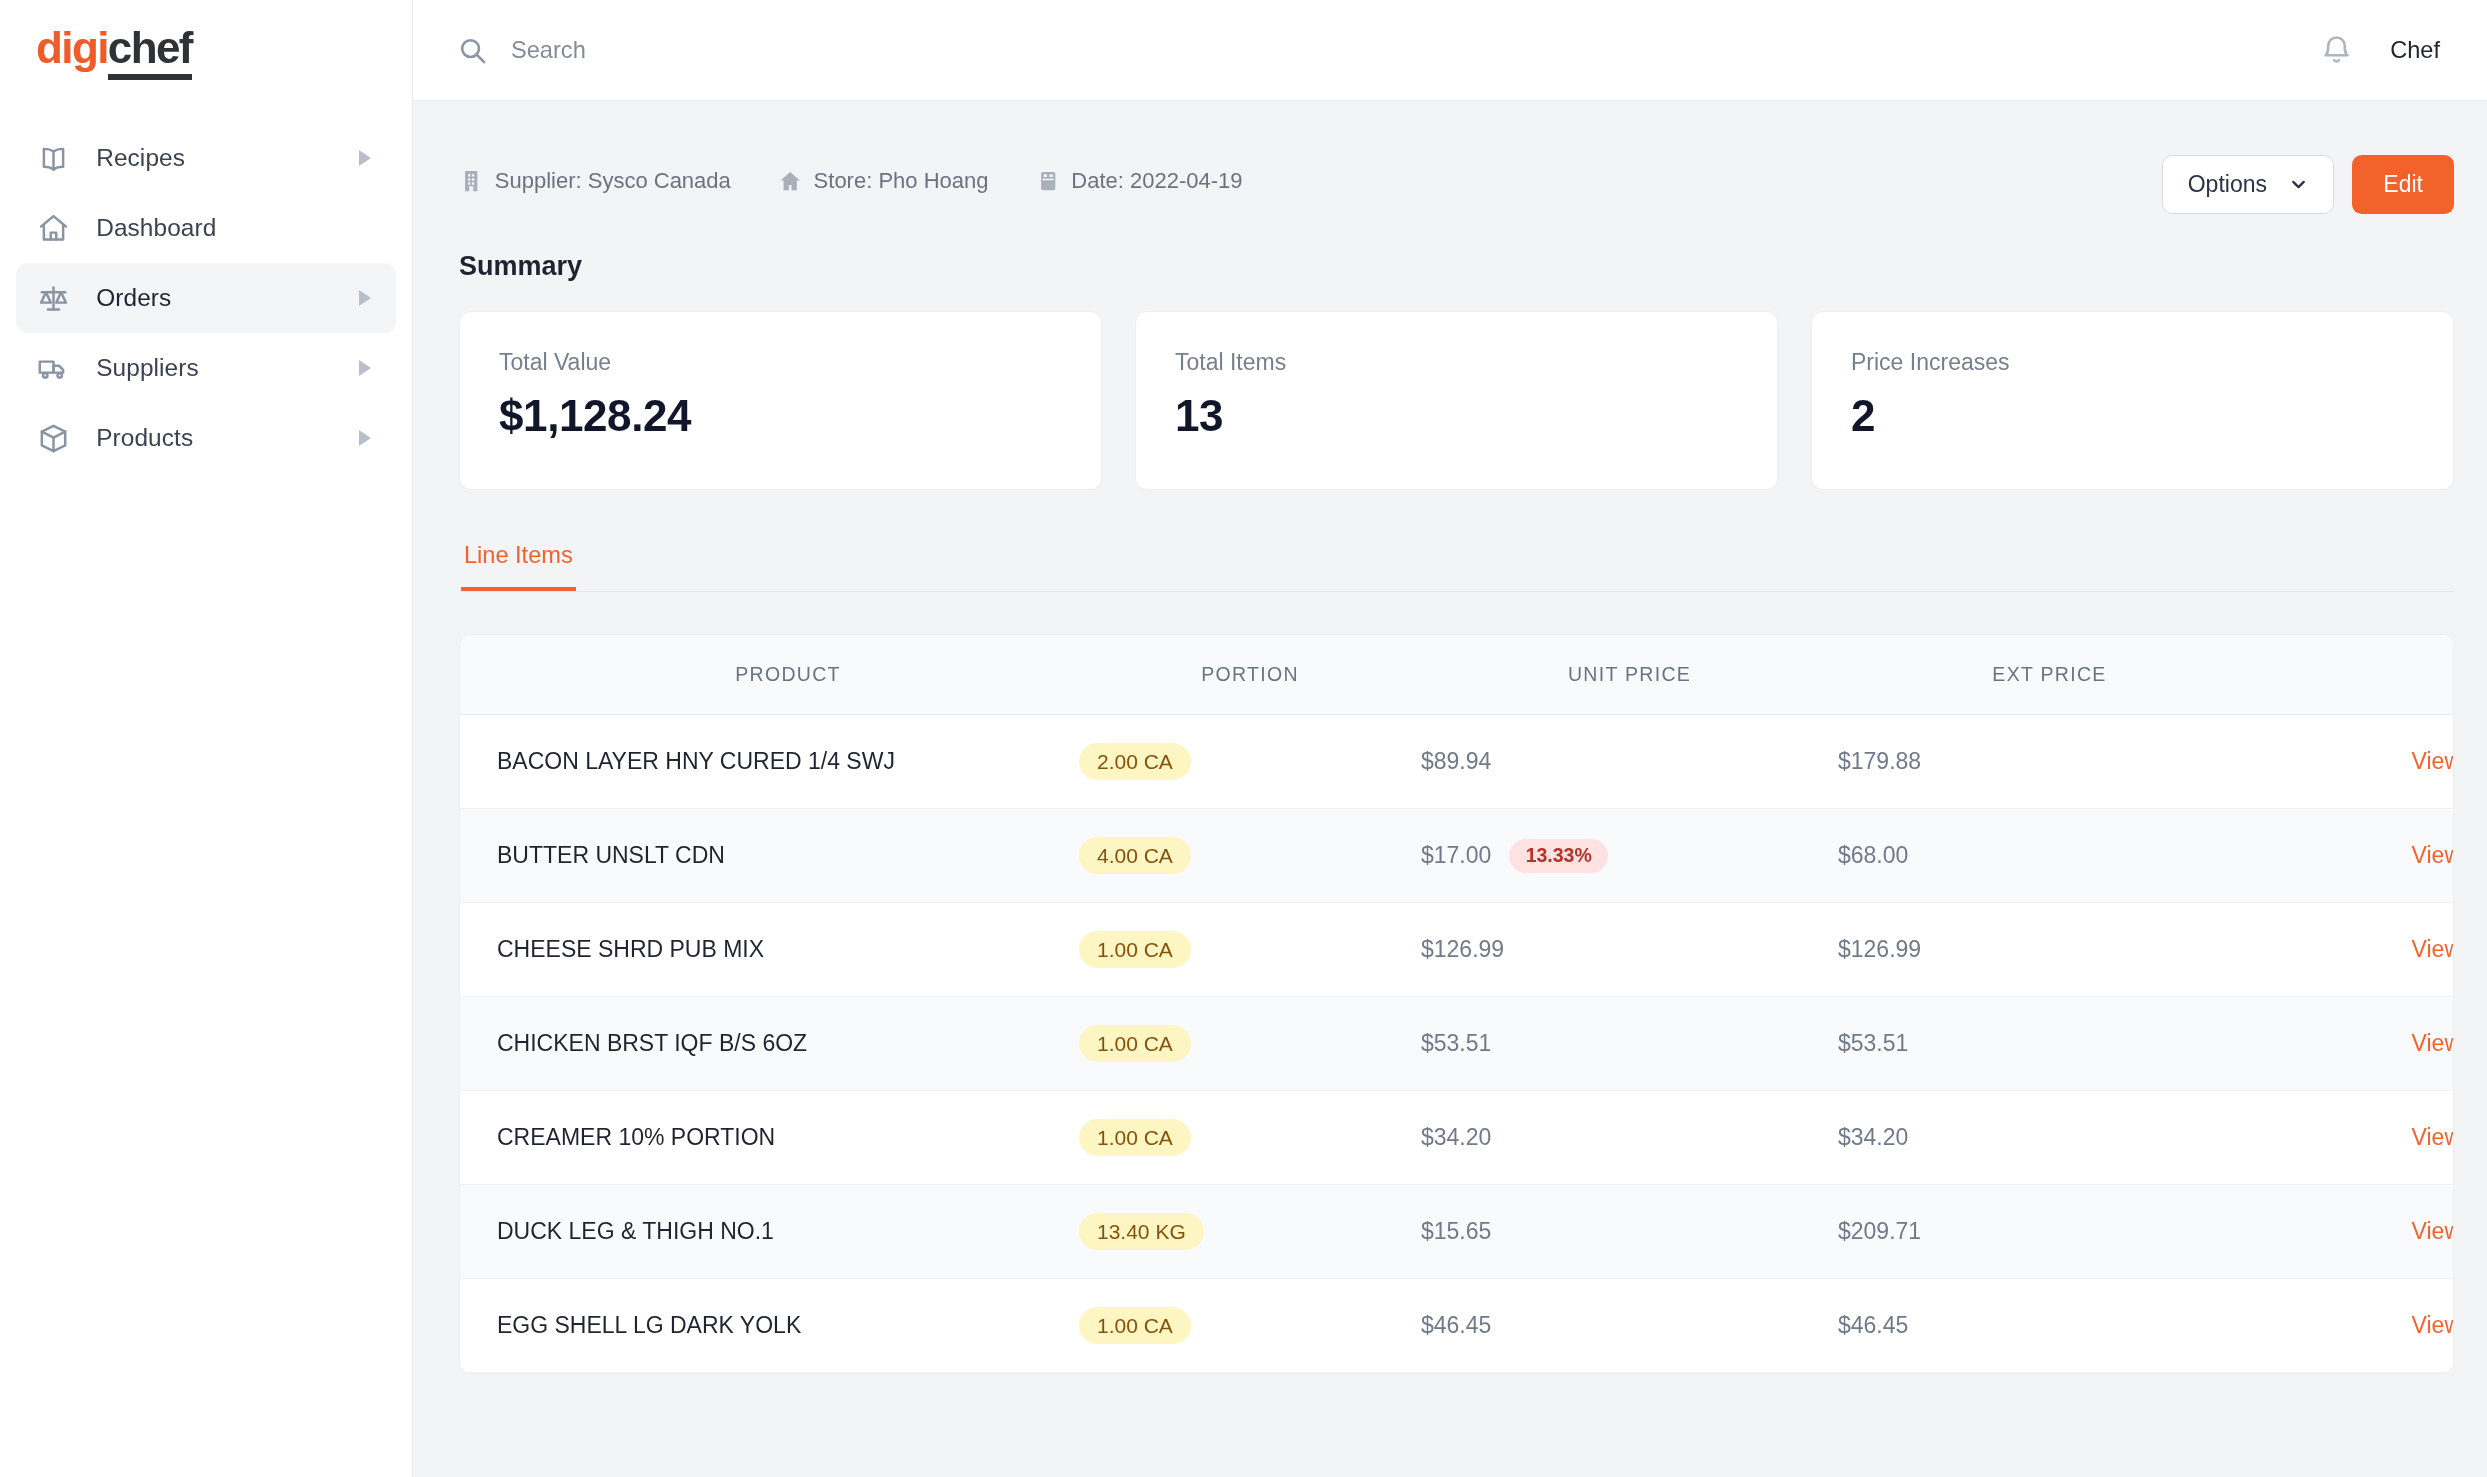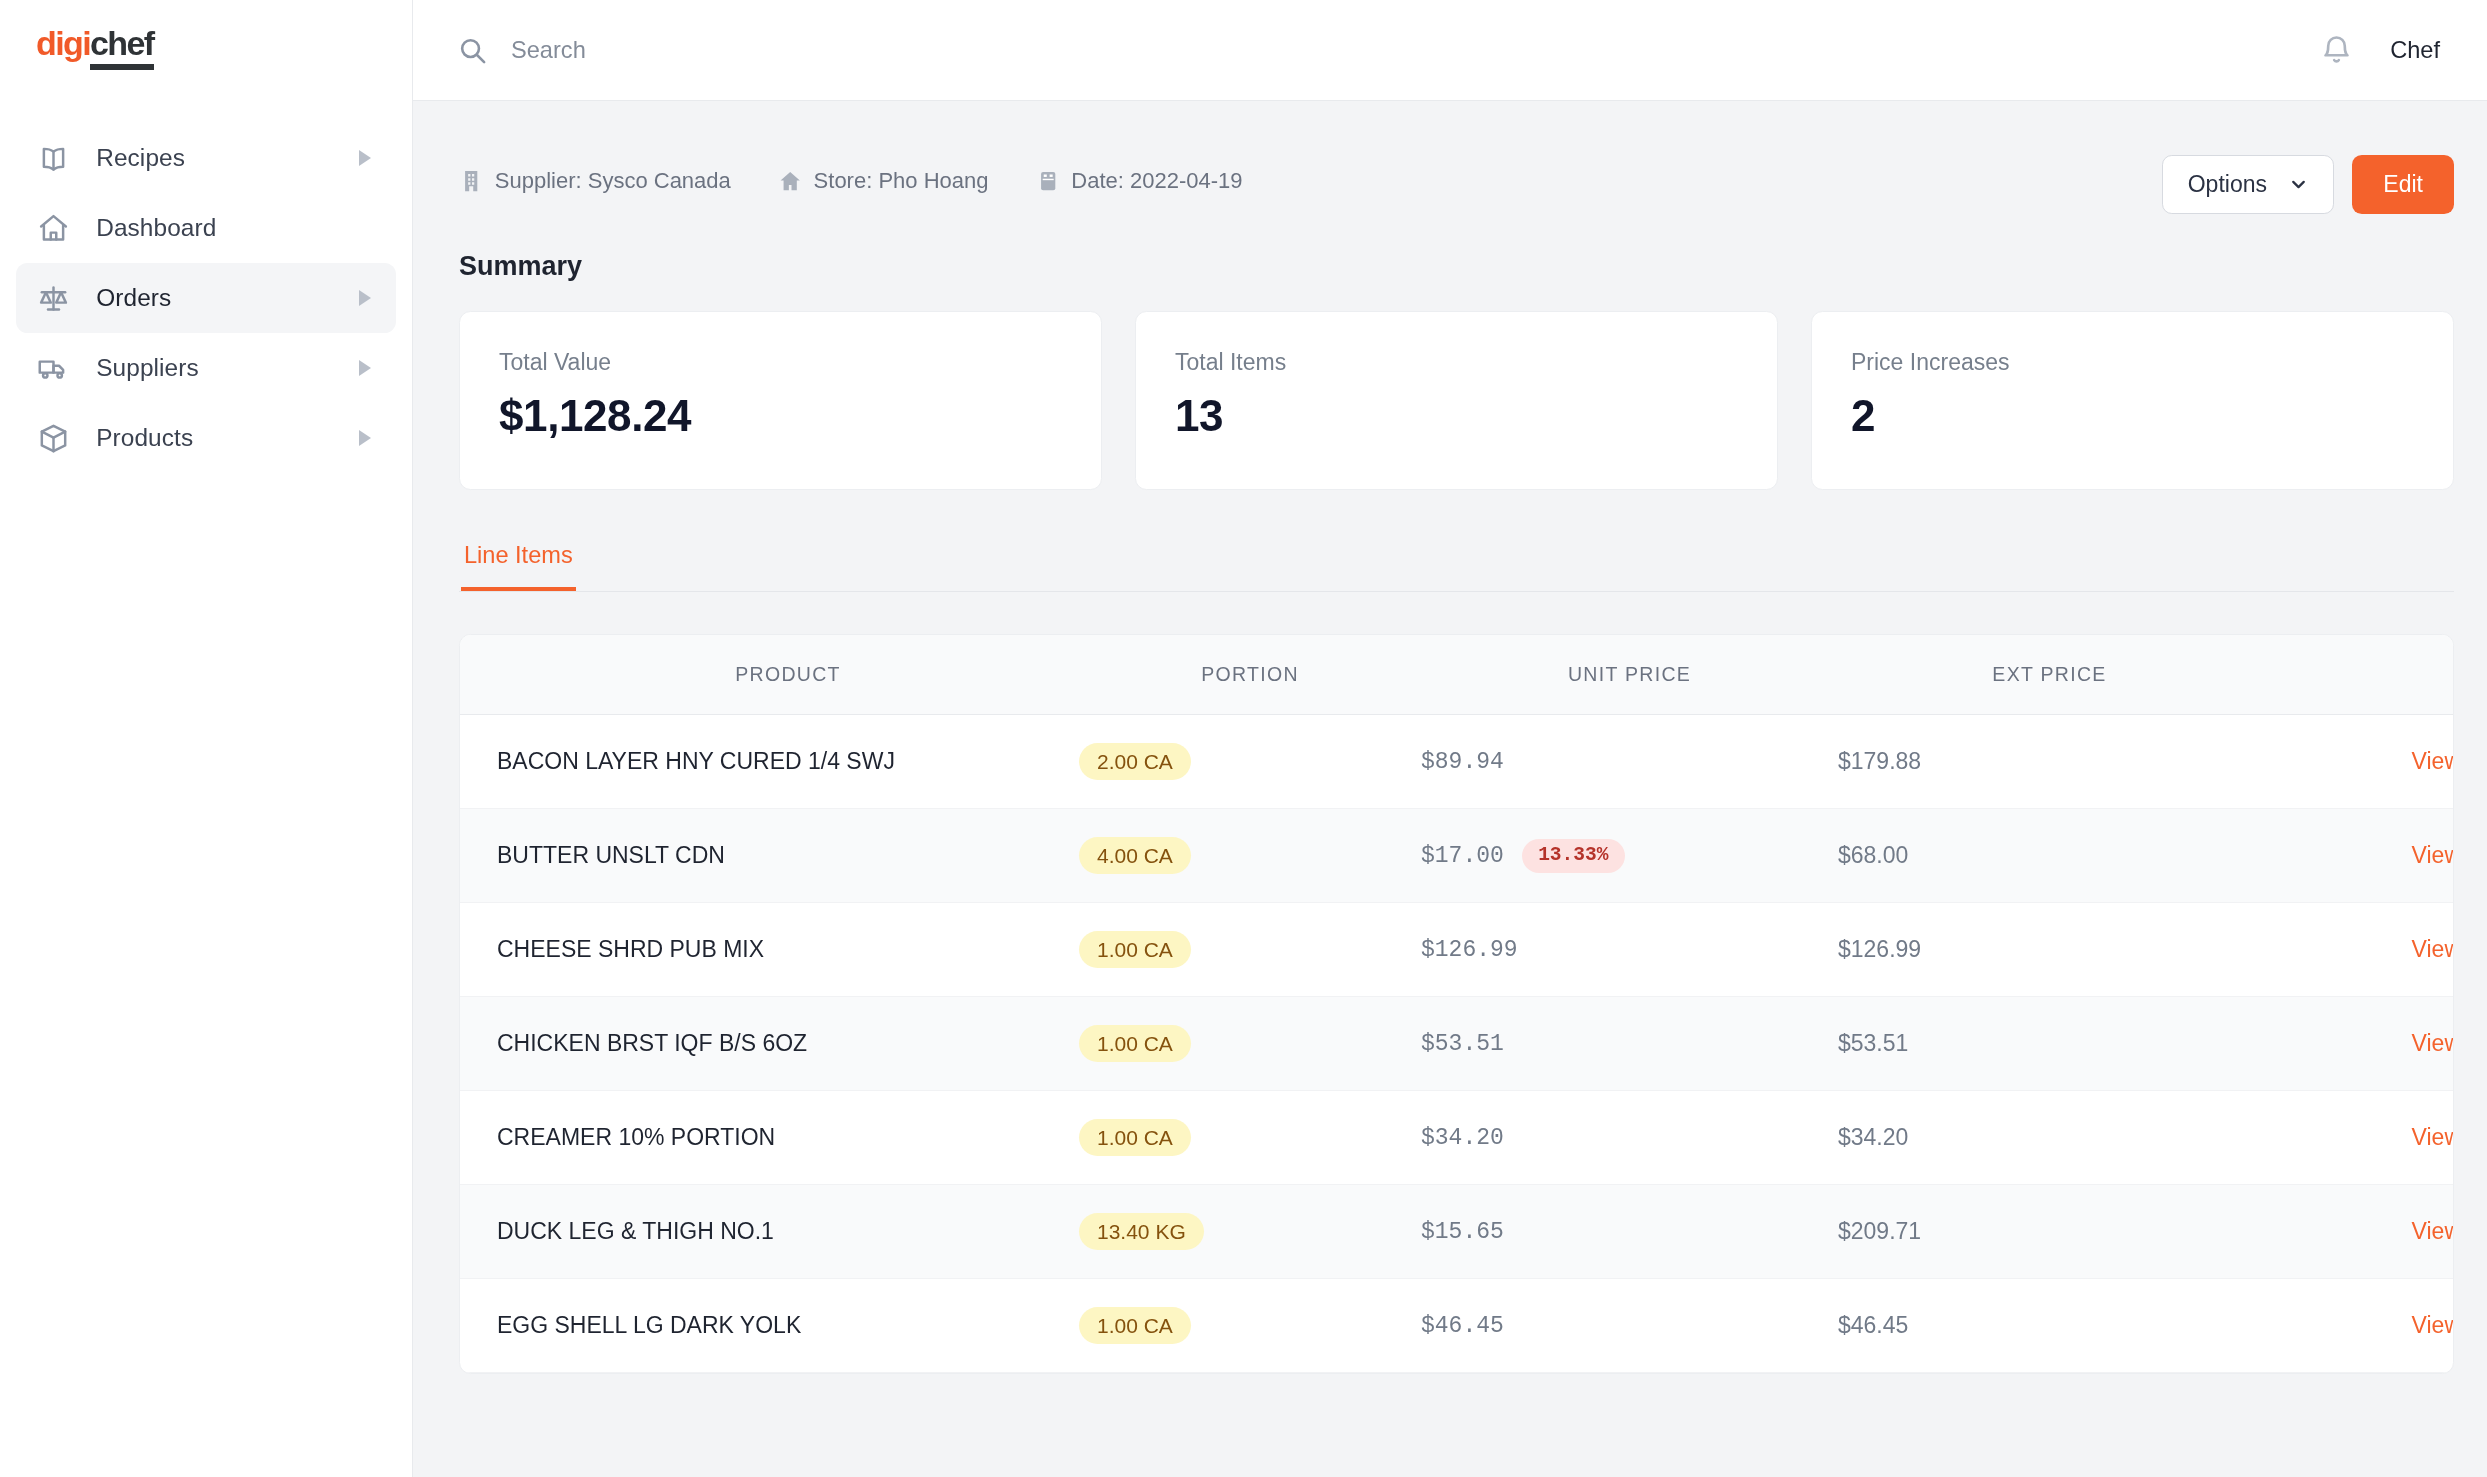--- a/index.html
+++ b/index.html
@@ -17,21 +17,21 @@
   .sidebar {
     width: 413px;
     flex: 0 0 413px;
     height: 1478px;
     background: #ffffff;
     border-right: 1.6px solid #e8eaed;
     padding-top: 11.4px;
   }
   .logo-wrap { padding: 14.6px 0 0 36px; height: 99px; }
   .logo {
-    font-size: 34px;
+    font-size: 44px;
     font-weight: 700;
     letter-spacing: -1.6px;
     line-height: 1;
     display: inline-block;
   }
   .logo .digi { color: #f15a29; }
   .logo .chef {
     color: #2f3336;
     border-bottom: 6.5px solid #2f3336;
     padding-bottom: 1.6px;
@@ -249,21 +249,21 @@
   .qty-badge {
     display: inline-block;
     background: #fdf6c3;
     color: #85520e;
     border-radius: 813px;
     padding: 8.1px 18px;
     font-size: 21px;
     line-height: 1;
   }
   td.c-unit, td.c-ext { color: #717a88; }
-  .unit-cell { display: flex; align-items: center; gap: 18px; font-family: Liberation Mono, monospace; }
+  .unit-cell { display: flex; align-items: center; gap: 18px; }
   .pct-badge {
     display: inline-block;
     background: #fde2e1;
     color: #b5332a;
     border-radius: 813px;
     padding: 7.3px 16.3px;
     font-size: 19.5px;
     font-weight: 700;
     line-height: 1;
   }

